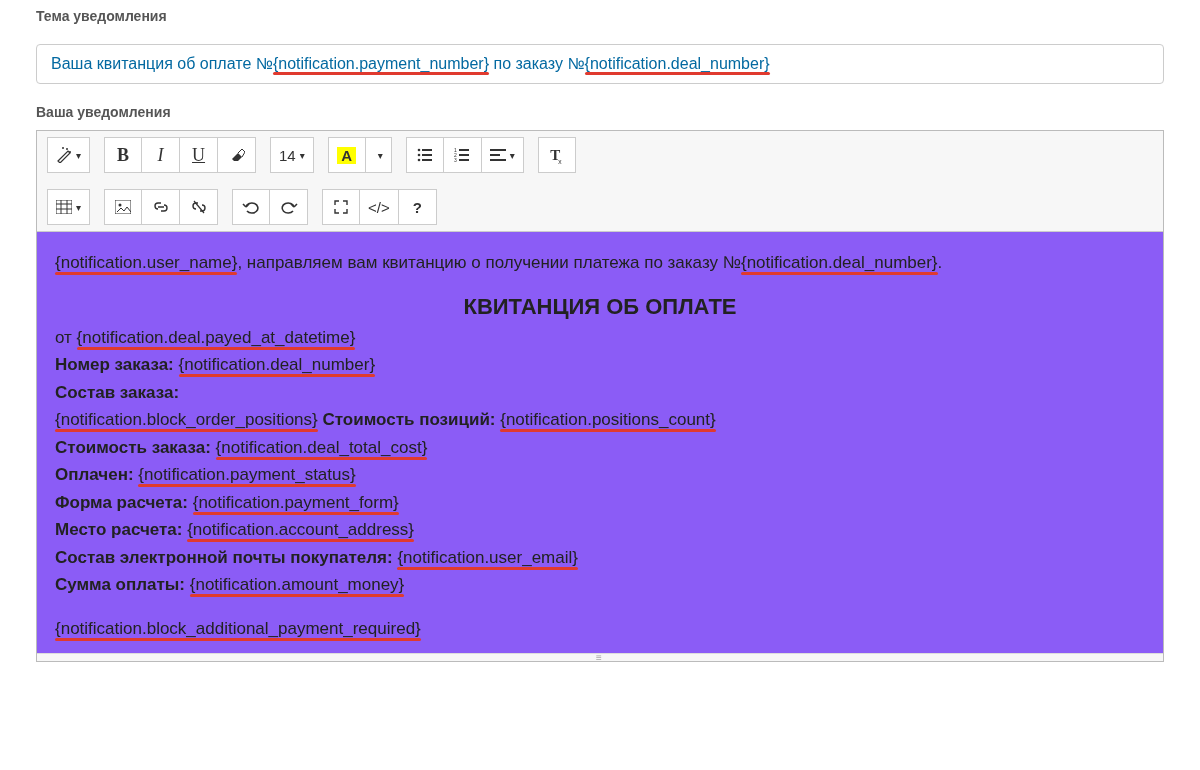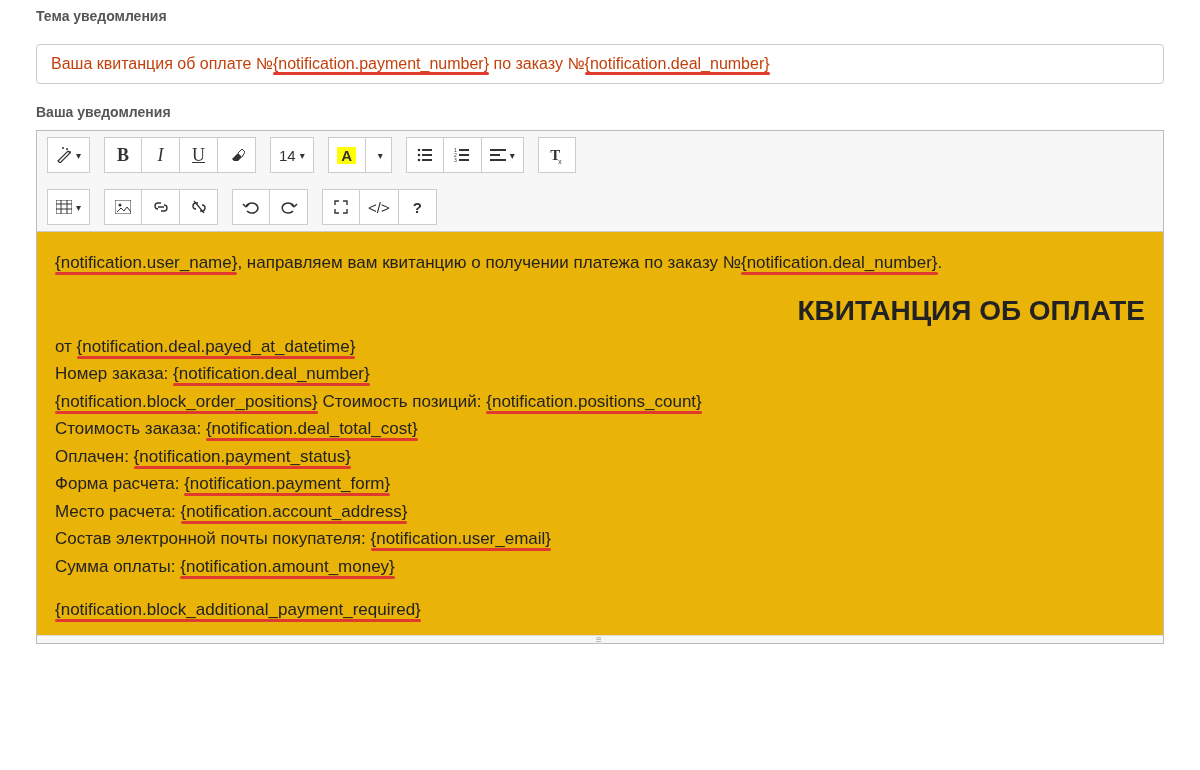--- a/index.html
+++ b/index.html
@@ -16,21 +16,21 @@
     font-weight: 600;
     color: #555;
     margin: 2px 0 10px 0;
   }
   .subject-input {
     width: 100%;
     padding: 10px 14px;
     border: 1px solid #ccc;
     border-radius: 4px;
     font-size: 16px;
-    color: #c2410c;
+    color: #0369a1;
     margin-bottom: 20px;
     position: relative;
     background:#fff;
     margin-top:20px;
   }
   .editor-wrap {
     border: 1px solid #bbb;
     background: #f7f7f7;
   }
   .toolbar {
@@ -66,38 +66,38 @@
   }
   .bold { font-weight: bold; font-family: Georgia, serif; font-size:18px;}
   .italic { font-style: italic; font-family: Georgia, serif; font-size:18px;}
   .underline { text-decoration: underline; font-family: Georgia, serif; font-size:18px;}
   .fontcolor-a {
     font-weight: bold;
     background: #ffff00;
     padding: 0 4px;
   }
   .content-area {
-    background: #eab308;
+    background: #8b5cf6;
     padding: 18px 18px 10px 18px;
     font-size: 17px;
     line-height: 1.5;
     color: #222;
     min-height: 300px;
     position: relative;
   }
   .content-area p { margin: 0 0 2px 0; }
   .content-area .spacer { height: 16px; }
   .h-title {
-    text-align: right;
+    text-align: center;
     font-weight: 700;
-    font-size: 28px;
+    font-size: 22px;
     margin: 14px 0 2px 0;
   }
   .right-line { text-align: left; margin-bottom:8px;}
-  .lbl { font-weight: 400; }
+  .lbl { font-weight: 700; }
   .underline-red {
     position: relative;
     display: inline;
   }
   .underline-red::after {
     content: "";
     position: absolute;
     left: 0; right: 0;
     bottom: -3px;
     height: 3px;
@@ -291,20 +291,23 @@
     </p>
     <div class="h-title">КВИТАНЦИЯ ОБ ОПЛАТЕ</div>
     <p class="right-line">
       <span>от </span><span class="underline-red">{notification.deal.payed_at_datetime}</span>
     </p>
     <p>
       <span class="lbl">Номер заказа:</span>
       <span class="underline-red">{notification.deal_number}</span>
     </p>
     <p>
+      <span class="lbl">Состав заказа:</span>
+    </p>
+    <p>
       <span class="underline-red">{notification.block_order_positions}</span>
       <span class="lbl">Стоимость позиций:</span>
       <span class="underline-red">{notification.positions_count}</span>
     </p>
     <p>
       <span class="lbl">Стоимость заказа:</span>
       <span class="underline-red">{notification.deal_total_cost}</span>
     </p>
     <p>
       <span class="lbl">Оплачен:</span>

